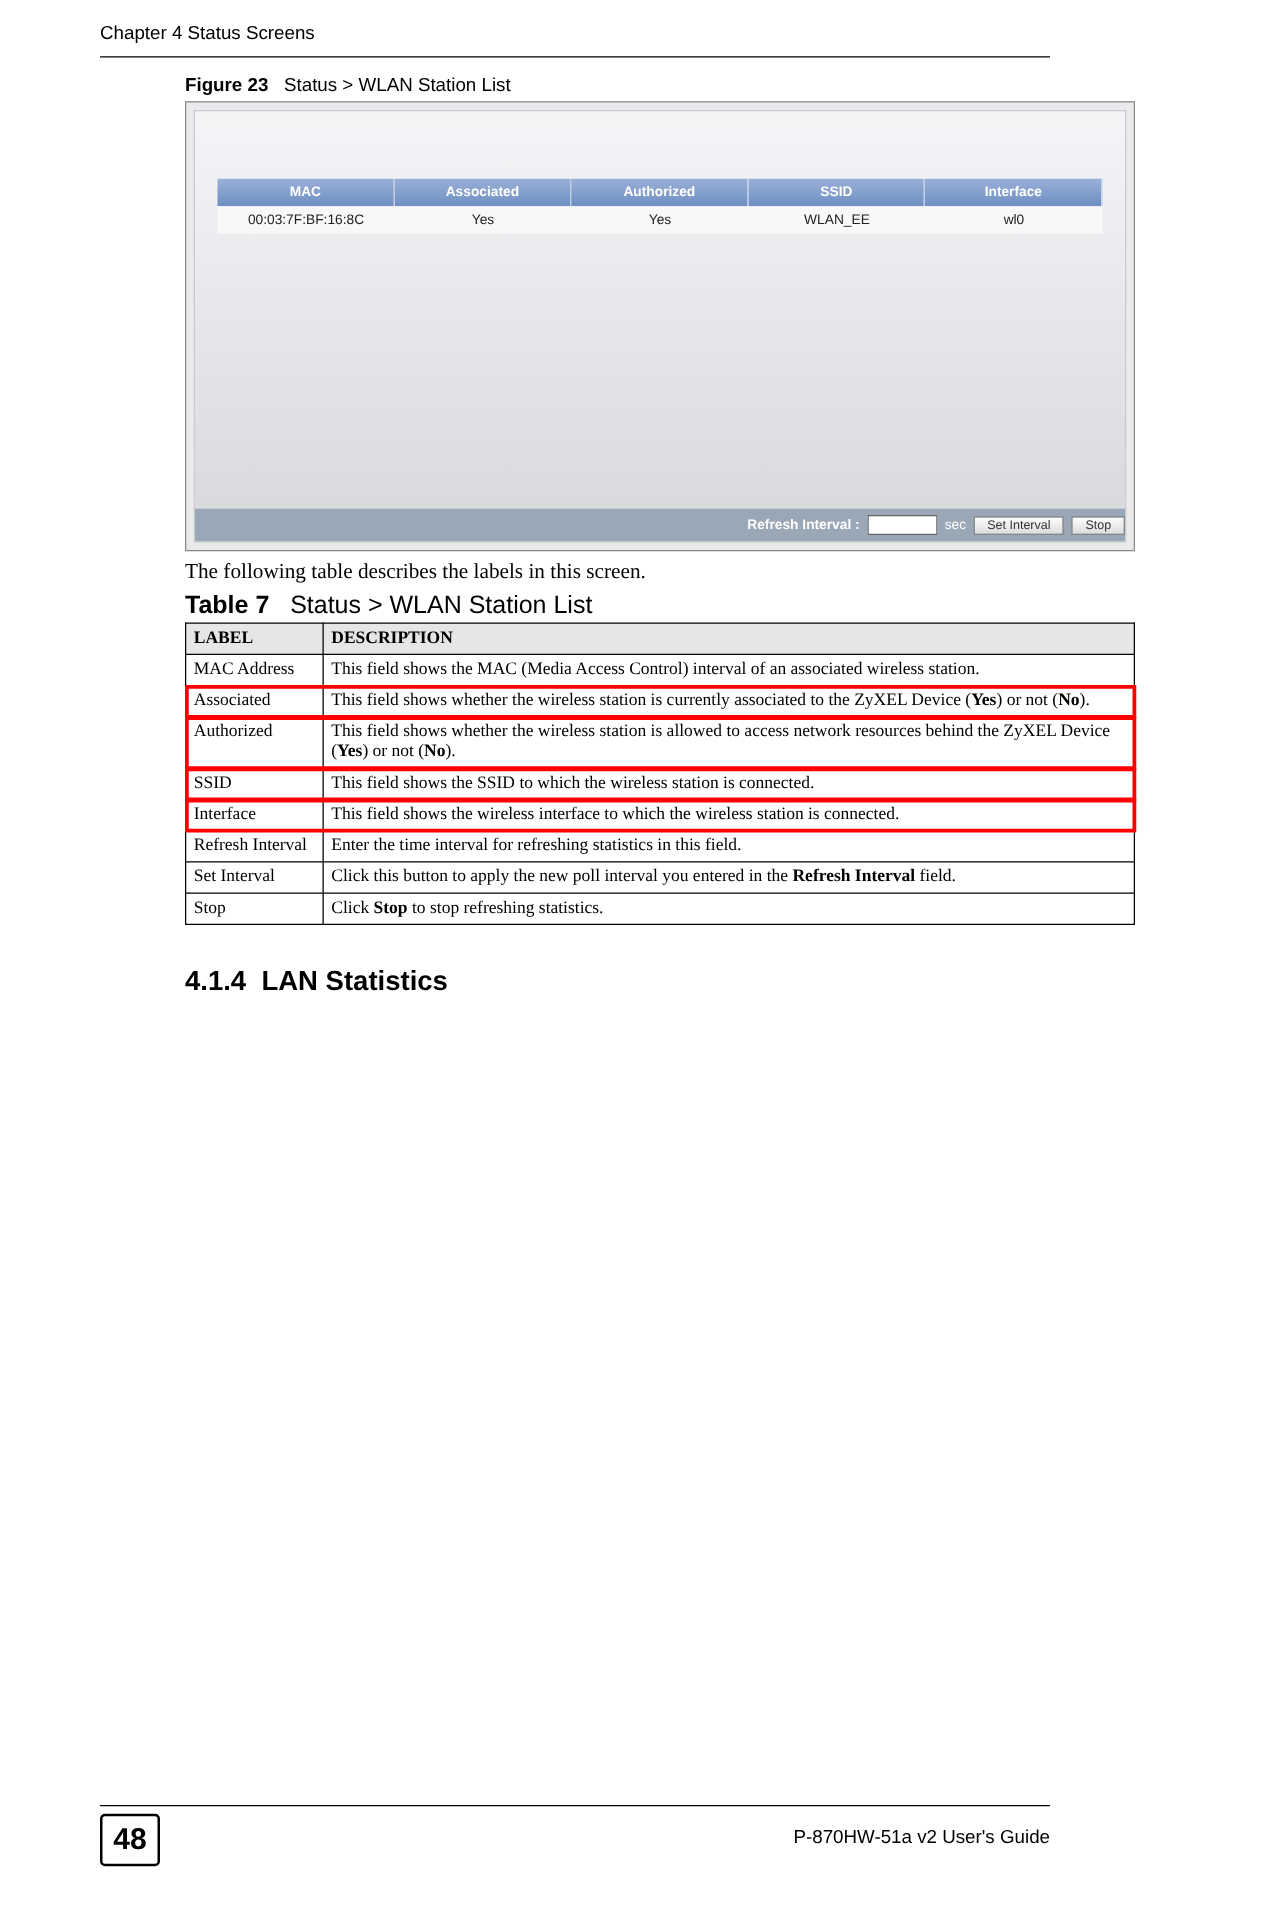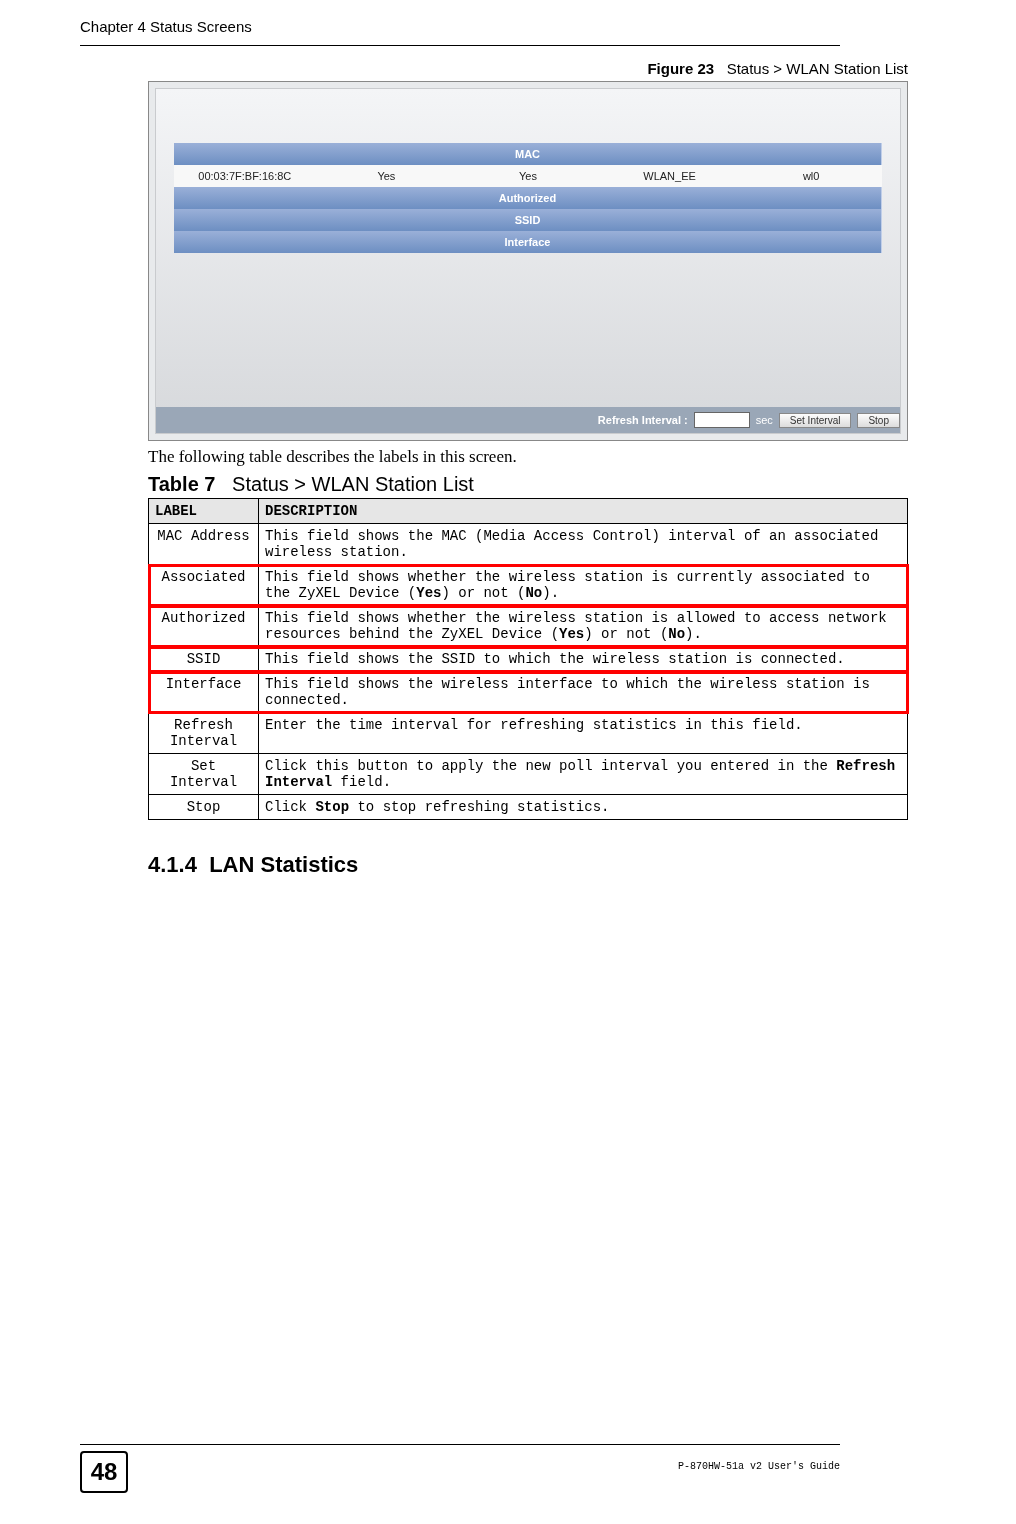--- a/index.html
+++ b/index.html
@@ -1,46 +1,46 @@
 <!DOCTYPE html>
 <html><head>
 <meta charset="utf-8">
 <style>
   * { box-sizing: border-box; margin: 0; padding: 0; }
   html, body { width: 1016px; height: 1524px; background: #fff; font-family: "Times New Roman", serif; }
   .page { width: 920px; height: 1524px; position: relative; padding: 0; }
   .header-bar { position: absolute; top: 18px; left: 80px; right: 80px; border-bottom: 1px solid #000; height: 28px; }
   .header-text { font-family: Arial, sans-serif; font-size: 15px; color: #000; }
   .content { position: absolute; top: 60px; left: 148px; width: 760px; }
-  .fig-caption { font-family: Arial, sans-serif; font-size: 15px; margin-bottom: 4px; text-align: right; }
+  .fig-caption { font-family: Arial, sans-serif; font-size: 15px; margin-bottom: 4px; }
   .fig-caption b { font-weight: bold; }
   .screenshot { width: 760px; height: 360px; border: 1px solid #888; background: #e8eaec; position: relative; overflow: hidden; }
   .ss-body { position: absolute; inset: 6px; background: linear-gradient(#f4f5f7, #d6d8db); border: 1px solid #c9cbce; }
   .ss-title-bar { position: absolute; top: 10px; left: 18px; right: 18px; height: 26px; background: #fff; }
   .ss-title { font-family: Verdana, Arial, sans-serif; font-size: 12px; font-weight: bold; color: #4a6aa0; padding: 6px 8px; }
-  .ss-thead { position: absolute; top: 54px; left: 18px; right: 18px; height: 22px; display: flex; flex-direction: column; }
+  .ss-thead { position: absolute; top: 54px; left: 18px; right: 18px; height: 22px; display: flex; }
   .ss-th { flex: 1; background: linear-gradient(#9ab0d8,#6d8fc2); color: #fff; font-family: Verdana, Arial, sans-serif; font-size: 11px; font-weight: bold; text-align: center; line-height: 22px; border-right: 1px solid #c0cee8; }
   .ss-row { position: absolute; top: 76px; left: 18px; right: 18px; height: 22px; display: flex; background: #f8f8f8; }
   .ss-td { flex: 1; font-family: Verdana, Arial, sans-serif; font-size: 11px; color: #222; text-align: center; line-height: 22px; }
   .ss-footer { position: absolute; bottom: 0; left: 0; right: 0; height: 26px; background: #9aa7b7; display: flex; align-items: center; justify-content: flex-end; gap: 6px; font-family: Verdana, Arial, sans-serif; font-size: 11px; color: #fff; }
   .ss-footer .lbl { font-weight: bold; }
   .ss-input { width: 56px; height: 16px; background: #fff; border: 1px solid #666; }
   .ss-btn { background: linear-gradient(#fdfdfd,#dcdcdc); border: 1px solid #888; color: #333; font-size: 10px; padding: 1px 10px; }
   .body-text { font-family: "Times New Roman", serif; font-size: 17px; margin-top: 6px; margin-bottom: 6px; }
   .tbl-caption { font-family: Arial, sans-serif; font-size: 20px; margin-top: 6px; margin-bottom: 2px; }
-  .tbl { width: 760px; border-collapse: collapse; font-family: Liberation Mono, monospace; font-size: 14px; }
+  .tbl { width: 760px; border-collapse: collapse; font-family: Liberation Serif, serif; font-size: 14px; }
   .tbl th, .tbl td { border: 1px solid #000; padding: 4px 6px; vertical-align: top; text-align: left; }
   .tbl th { background: #e6e6e6; font-weight: bold; }
-  .tbl td.l { width: 110px; text-align: center; }
+  .tbl td.l { width: 110px; }
   .hl { outline: 3px solid #ff0000; outline-offset: -2px; }
   .section-num { font-family: Arial, sans-serif; font-size: 22px; font-weight: bold; margin-top: 32px; }
   .section-body { font-family: "Times New Roman", serif; font-size: 17px; margin-top: 10px; }
   .footer { position: absolute; bottom: 28px; left: 80px; right: 80px; border-top: 1px solid #000; height: 52px; }
   .page-num-box { position: absolute; left: 0; top: 6px; width: 48px; height: 42px; border: 2px solid #000; display:flex; align-items:center; justify-content:center; font-family: Arial, sans-serif; font-size: 24px; font-weight: bold; border-radius: 4px; }
-  .guide-name { position: absolute; right: 0; top: 16px; font-family: Liberation Mono, monospace; font-size: 10px; }
+  .guide-name { position: absolute; right: 0; top: 16px; font-family: Liberation Sans, sans-serif; font-size: 15px; }
 </style>
 </head>
 <body>
 
 <div class="page">
 
   <div class="header-bar">
     <span class="header-text">Chapter 4 Status Screens</span>
   </div>
 

